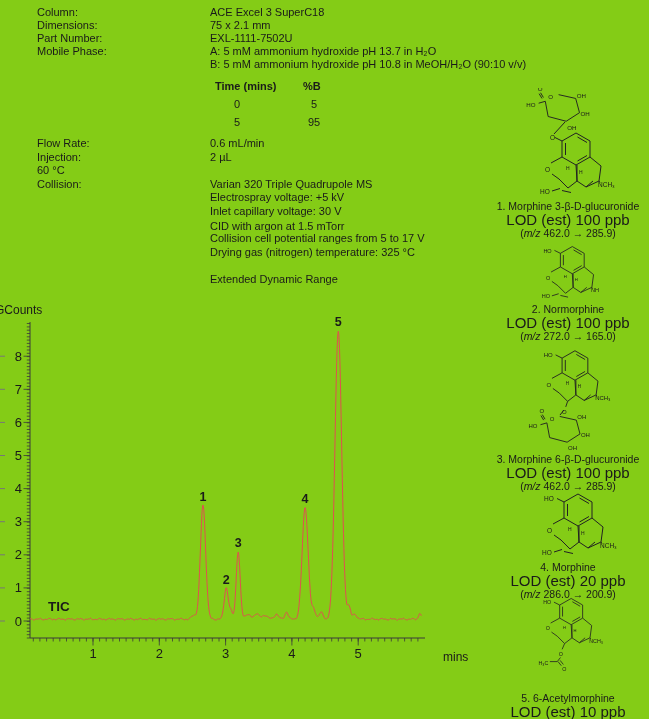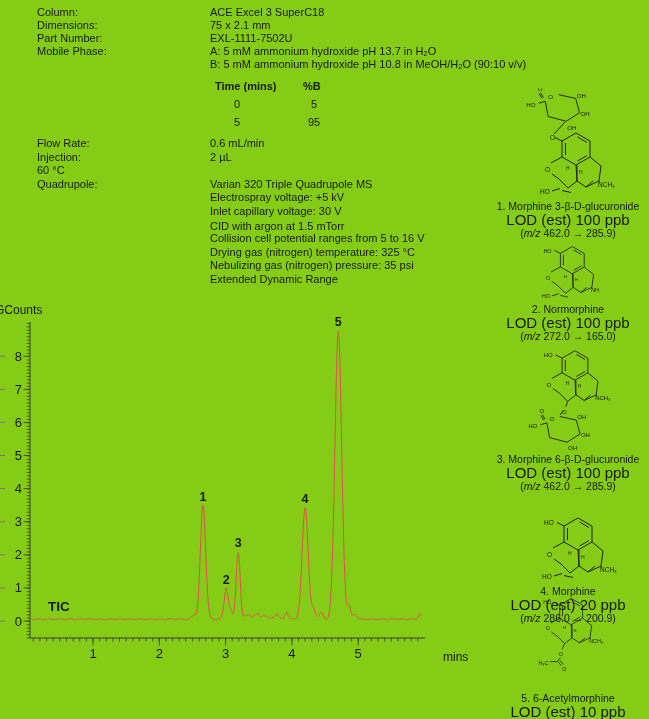--- a/index.html
+++ b/index.html
@@ -73,46 +73,45 @@
         <span class="pvalue">0.6 mL/min</span>
       </div>
       <div class="prow" style="top:150.6px">
         <span class="plabel">Injection:</span>
         <span class="pvalue">2 µL</span>
       </div>
       <div class="prow" style="top:164.2px">
         <span class="pvalue">60 °C</span>
       </div>
       <div class="prow" style="top:177.8px">
-        <span class="plabel">Quadrupole:</span>
+        <span class="plabel">Collision:</span>
         <span class="pvalue">Varian 320 Triple Quadrupole MS</span>
       </div>
       <div class="prow" style="top:191.4px">
         <span class="plabel"></span>
         <span class="pvalue">Electrospray voltage: +5 kV</span>
       </div>
       <div class="prow" style="top:205.0px">
         <span class="plabel"></span>
         <span class="pvalue">Inlet capillary voltage: 30 V</span>
       </div>
       <div class="prow" style="top:220px">
         <span class="plabel"></span>
         <span class="pvalue">CID with argon at 1.5 mTorr</span>
       </div>
       <div class="prow" style="top:232.2px">
         <span class="plabel"></span>
-        <span class="pvalue">Collision cell potential ranges from 5 to 16 V</span>
+        <span class="pvalue">Collision cell potential ranges from 5 to 17 V</span>
       </div>
       <div class="prow" style="top:245.8px">
         <span class="plabel"></span>
         <span class="pvalue">Drying gas (nitrogen) temperature: 325 °C</span>
       </div>
       <div class="prow" style="top:259.4px">
         <span class="plabel"></span>
-        <span class="pvalue">Nebulizing gas (nitrogen) pressure: 35 psi</span>
       </div>
       <div class="prow" style="top:273.0px">
         <span class="plabel"></span>
         <span class="pvalue">Extended Dynamic Range</span>
       </div>
     </section>
 
   <div id="chromatogram"><svg width="468" height="372" viewBox="0 0 468 372">
         <path class="ax" d="M30,22 L30,338 M30,338 L425,338"></path>
         <path class="tick" d="M26.8,338.0 L30,338.0 M26.8,334.7 L30,334.7 M26.8,331.4 L30,331.4 M26.8,328.1 L30,328.1 M26.8,324.8 L30,324.8 M26.8,321.4 L30,321.4 M26.8,318.1 L30,318.1 M26.8,314.8 L30,314.8 M26.8,311.5 L30,311.5 M26.8,308.2 L30,308.2 M26.8,304.9 L30,304.9 M26.8,301.6 L30,301.6 M26.8,298.3 L30,298.3 M26.8,295.0 L30,295.0 M26.8,291.7 L30,291.7 M26.8,288.3 L30,288.3 M26.8,285.0 L30,285.0 M26.8,281.7 L30,281.7 M26.8,278.4 L30,278.4 M26.8,275.1 L30,275.1 M26.8,271.8 L30,271.8 M26.8,268.5 L30,268.5 M26.8,265.2 L30,265.2 M26.8,261.9 L30,261.9 M26.8,258.6 L30,258.6 M26.8,255.2 L30,255.2 M26.8,251.9 L30,251.9 M26.8,248.6 L30,248.6 M26.8,245.3 L30,245.3 M26.8,242.0 L30,242.0 M26.8,238.7 L30,238.7 M26.8,235.4 L30,235.4 M26.8,232.1 L30,232.1 M26.8,228.8 L30,228.8 M26.8,225.5 L30,225.5 M26.8,222.1 L30,222.1 M26.8,218.8 L30,218.8 M26.8,215.5 L30,215.5 M26.8,212.2 L30,212.2 M26.8,208.9 L30,208.9 M26.8,205.6 L30,205.6 M26.8,202.3 L30,202.3 M26.8,199.0 L30,199.0 M26.8,195.7 L30,195.7 M26.8,192.4 L30,192.4 M26.8,189.0 L30,189.0 M26.8,185.7 L30,185.7 M26.8,182.4 L30,182.4 M26.8,179.1 L30,179.1 M26.8,175.8 L30,175.8 M26.8,172.5 L30,172.5 M26.8,169.2 L30,169.2 M26.8,165.9 L30,165.9 M26.8,162.6 L30,162.6 M26.8,159.3 L30,159.3 M26.8,155.9 L30,155.9 M26.8,152.6 L30,152.6 M26.8,149.3 L30,149.3 M26.8,146.0 L30,146.0 M26.8,142.7 L30,142.7 M26.8,139.4 L30,139.4 M26.8,136.1 L30,136.1 M26.8,132.8 L30,132.8 M26.8,129.5 L30,129.5 M26.8,126.2 L30,126.2 M26.8,122.8 L30,122.8 M26.8,119.5 L30,119.5 M26.8,116.2 L30,116.2 M26.8,112.9 L30,112.9 M26.8,109.6 L30,109.6 M26.8,106.3 L30,106.3 M26.8,103.0 L30,103.0 M26.8,99.7 L30,99.7 M26.8,96.4 L30,96.4 M26.8,93.1 L30,93.1 M26.8,89.7 L30,89.7 M26.8,86.4 L30,86.4 M26.8,83.1 L30,83.1 M26.8,79.8 L30,79.8 M26.8,76.5 L30,76.5 M26.8,73.2 L30,73.2 M26.8,69.9 L30,69.9 M26.8,66.6 L30,66.6 M26.8,63.3 L30,63.3 M26.8,60.0 L30,60.0 M26.8,56.6 L30,56.6 M26.8,53.3 L30,53.3 M26.8,50.0 L30,50.0 M26.8,46.7 L30,46.7 M26.8,43.4 L30,43.4 M26.8,40.1 L30,40.1 M26.8,36.8 L30,36.8 M26.8,33.5 L30,33.5 M26.8,30.2 L30,30.2 M26.8,26.9 L30,26.9 M26.8,23.5 L30,23.5 "></path>
@@ -243,21 +242,21 @@
             <text x="6" y="3">O</text>
             <path d="M9,5 L12,10 M7.5,6 L10.5,11"></path>
             <text x="-6" y="20">HO</text>
             <path d="M7,16 L14,14"></path>
           </g>
         </svg>
         <div class="cname" style="margin-top:3px">3. Morphine 6-β-D-glucuronide</div>
         <div class="clod">LOD (est) 100 ppb</div>
         <div class="cmz">(<i>m/z</i> 462.0 → 285.9)</div>
       </div>
-      <div class="compound" style="top:512px">
+      <div class="compound" style="top:488px">
         <svg class="struct" width="160" height="70" viewBox="0 0 160 70">
           <g transform="translate(52,3) scale(1)">
             <path d="M38,3 L52,11 L52,27 L38,35 L24,27 L24,11 Z"></path>
             <path d="M39.5,7 L49,12.5 M49,25.5 L39.5,31 M27.5,13 L27.5,25"></path>
             <text x="4" y="10">HO</text>
             <path d="M17,7.5 L24,11"></path>
             <path d="M24,27 L13,33"></path>
             <text x="7" y="42">O</text>
             <path d="M14,44 L21,49"></path>
             <path d="M52,27 L63,36 L61,51 L48,57 L39,51 L39,35"></path>

